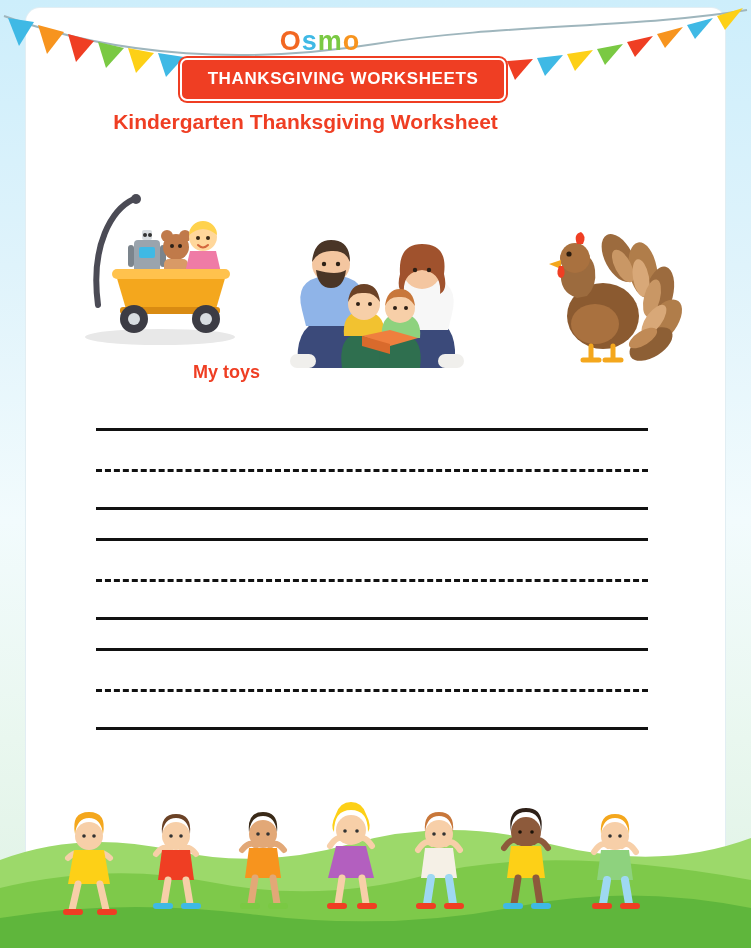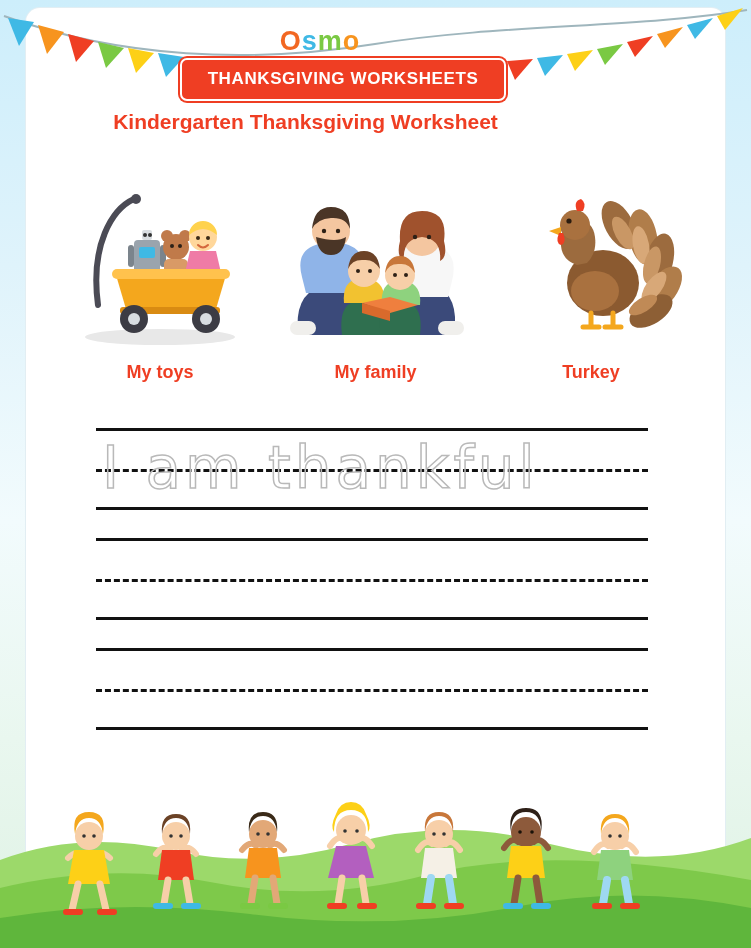--- a/index.html
+++ b/index.html
@@ -57,21 +57,21 @@
     position: absolute; top: 110px; left: 0; width: 611px;
     text-align: center;
     color: #ef3e23; font-size: 21px; font-weight: bold;
   }
 
   
   #picture-row {
     position: absolute; top: 168px; left: 60px; width: 631px; height: 215px;
     display: flex; justify-content: space-between; align-items: flex-end;
   }
-  .pic-card { width: 200px; text-align: center; }
+  .pic-card { width: 200px; text-align: right; }
   .pic-art  { height: 165px; position: relative; }
   .pic-label {
     margin-top: 12px;
     color: #ef3e23; font-size: 18px; font-weight: bold;
   }
 
   
   #lines { position: absolute; left: 96px; top: 428px; width: 552px; }
   .line-group { position: relative; height: 82px; margin-bottom: 28px; }
   .rule-top, .rule-bottom {
@@ -228,21 +228,20 @@
             <circle cx="124" cy="90" r="15" fill="#f7cfa8"></circle>
             <path d="M109,88 q2,-17 15,-17 q13,0 15,17 q-6,-10 -15,-9 q-11,-1 -15,9z" fill="#c8773a"></path>
             <circle cx="119" cy="90" r="2" fill="#2d2016"></circle>
             <circle cx="130" cy="90" r="2" fill="#2d2016"></circle>
           </g>
 
           <path d="M86,118 l28,-6 l28,8 l-28,8z" fill="#ef7f3e"></path>
           <path d="M86,118 l28,8 v10 l-28,-8z" fill="#d96a2c"></path>
         </svg>
       </div>
-      <div class="pic-label">My family</div>
     </div>
 
     <div class="pic-card">
       <div class="pic-art">
         <svg viewBox="0 0 200 165" width="200" height="165">
 
           <g>
             <ellipse cx="128" cy="40" rx="14" ry="26" fill="#9c6b3e" transform="rotate(-28 128 40)"></ellipse>
             <ellipse cx="152" cy="52" rx="14" ry="28" fill="#b07d4a" transform="rotate(-10 152 52)"></ellipse>
             <ellipse cx="168" cy="76" rx="14" ry="28" fill="#9c6b3e" transform="rotate(14 168 76)"></ellipse>
@@ -263,31 +262,29 @@
           <circle cx="78" cy="36" r="2.6" fill="#2b1c0f"></circle>
           <path d="M70,42 l-12,4 l12,5z" fill="#f4a71d"></path>
           <path d="M68,48 q-4,10 2,12 q6,-2 2,-12z" fill="#ef3e23"></path>
           <path d="M86,26 q-4,-10 4,-12 q6,4 2,12z" fill="#ef3e23"></path>
 
           <path d="M100,128 v12" stroke="#f4a71d" stroke-width="5" stroke-linecap="round"></path>
           <path d="M122,128 v12" stroke="#f4a71d" stroke-width="5" stroke-linecap="round"></path>
           <path d="M92,142 h16 M114,142 h16" stroke="#f4a71d" stroke-width="5" stroke-linecap="round"></path>
         </svg>
       </div>
-      <div class="pic-label">Turkey</div>
     </div>
   </div>
 
   <div id="lines">
 
     <div class="line-group">
       <div class="rule-top"></div>
       <div class="rule-mid"></div>
       <div class="rule-bottom"></div>
-      <div class="trace-text">I am thankful</div>
     </div>
 
     <div class="line-group">
       <div class="rule-top"></div>
       <div class="rule-mid"></div>
       <div class="rule-bottom"></div>
     </div>
 
     <div class="line-group">
       <div class="rule-top"></div>

